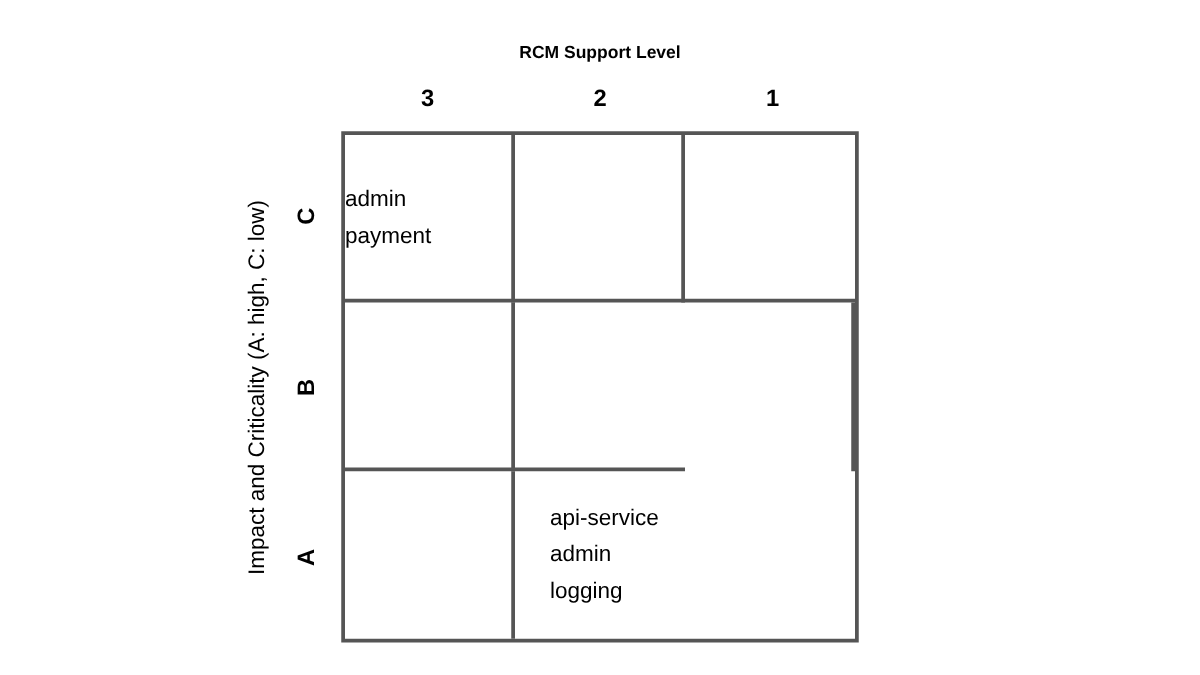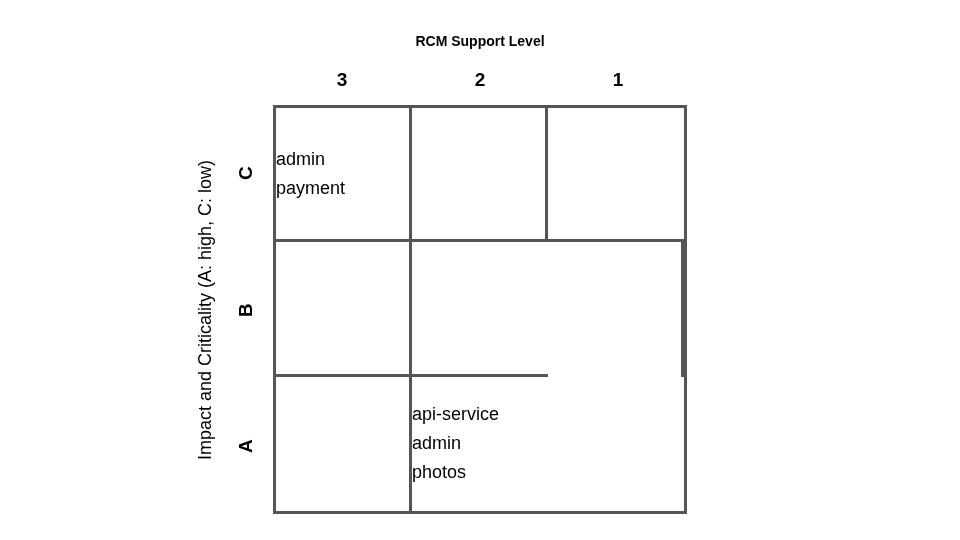--- a/index.html
+++ b/index.html
@@ -60,21 +60,21 @@
     border-bottom: 3px solid #555555;
     display: flex;
     flex-direction: column;
     align-items: flex-start;
     justify-content: center;
     font-size: 18px;
     line-height: 29px;
     text-align: center;
   }
   .cell.last-col { border-right: none; }
-  .cell.last-row { border-bottom: none; }
+  .cell.last-row { border-bottom: none; padding-left: 28px; }
   .row-label {
     position: absolute;
     left: 226px;
     width: 40px;
     height: 40px;
     display: flex;
     align-items: center;
     justify-content: center;
     font-size: 19px;
     font-weight: bold;
@@ -125,17 +125,17 @@
     <div class="cell last-col"></div>
 
     <div class="cell"></div>
     <div class="cell last-col"></div>
 
     <div class="cell last-row"></div>
     <div class="cell last-row"></div>
     <div class="cell last-col last-row">
       <div>api-service</div>
       <div>admin</div>
-      <div>photos</div>
+      <div>logging</div>
     </div>
   </div>
 
 </div>
 
 </body></html>

